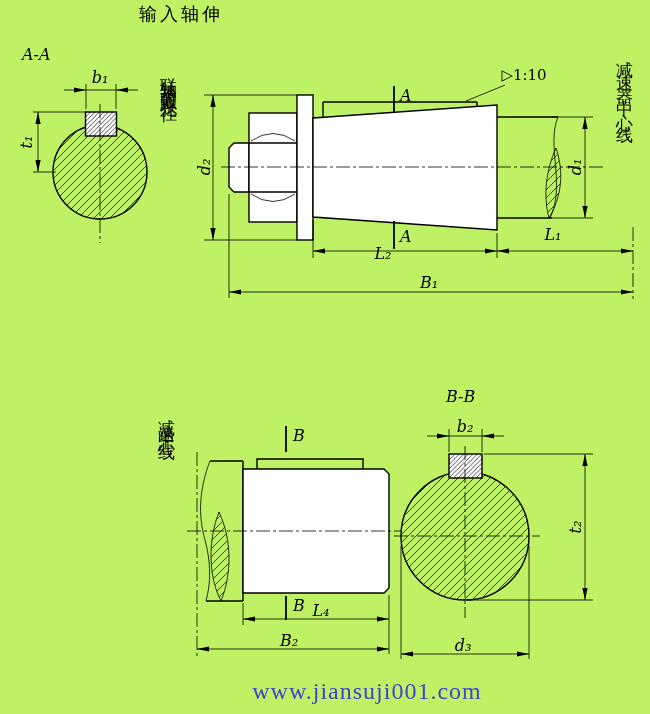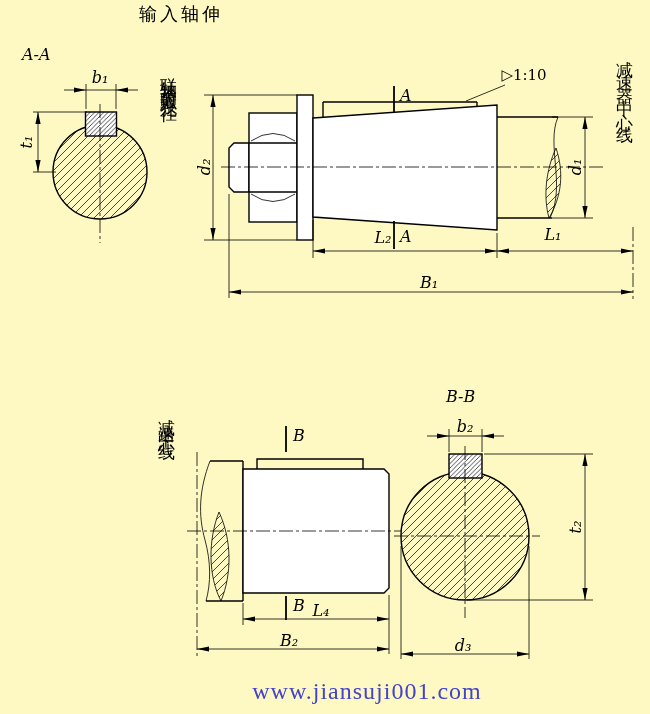--- a/index.html
+++ b/index.html
@@ -1,16 +1,16 @@
 <!DOCTYPE html>
 <html><head>
 <meta charset="utf-8">
 <style>
   html,body{margin:0;padding:0;background:#fff;}
-  #stage{position:relative;width:650px;height:714px;background:#fef9c3;overflow:hidden;
+  #stage{position:relative;width:650px;height:714px;background:#bef264;overflow:hidden;
          font-family:"DejaVu Sans",sans-serif;color:#000;}
   #stage svg{position:absolute;left:0;top:0;}
   .lbl{position:absolute;white-space:nowrap;line-height:1;}
   .cn{font-family:"DejaVu Sans",sans-serif;}
   .dimlbl{font-family:"DejaVu Serif",serif;font-style:italic;font-size:16px;}
   .ctr{transform:translate(-50%,-50%);}
   .rot{transform:translate(-50%,-50%) rotate(-90deg);}
   .vtext{writing-mode:vertical-rl;text-orientation:upright;}
   
   .w14{stroke:#000;stroke-width:1.4;}
@@ -159,21 +159,21 @@
 <div class="lbl cn vtext" style="left:160px;top:64px;font-size:17px;letter-spacing:4px;">联轴器的最小孔径</div>
 
 <div class="lbl cn vtext" style="left:616px;top:48px;font-size:17px;letter-spacing:13px;">减速器中心线</div>
 
 <div class="lbl dimlbl ctr" style="left:524px;top:75px;font-size:15px;font-style:normal;text-align:center;">▷1:10</div>
 
 <div class="lbl dimlbl ctr" style="left:100px;top:78px;">b₁</div>
 <div class="lbl dimlbl rot" style="left:27px;top:142px;">t₁</div>
 <div class="lbl dimlbl rot" style="left:205px;top:167px;">d₂</div>
 <div class="lbl dimlbl rot" style="left:576px;top:167px;">d₁</div>
-<div class="lbl dimlbl ctr" style="left:383px;top:238px;">L₂</div>
+<div class="lbl dimlbl ctr" style="left:383px;top:254px;">L₂</div>
 <div class="lbl dimlbl ctr" style="left:553px;top:235px;">L₁</div>
 <div class="lbl dimlbl ctr" style="left:429px;top:283px;">B₁</div>
 
 <div class="lbl dimlbl" style="left:400px;top:88px;">A</div>
 <div class="lbl dimlbl" style="left:400px;top:229px;">A</div>
 
 
 <div class="lbl dimlbl" style="left:446px;top:389px;">B-B</div>
 
 <div class="lbl cn vtext" style="left:158px;top:406px;font-size:17px;letter-spacing:6px;">减速中心线</div>

